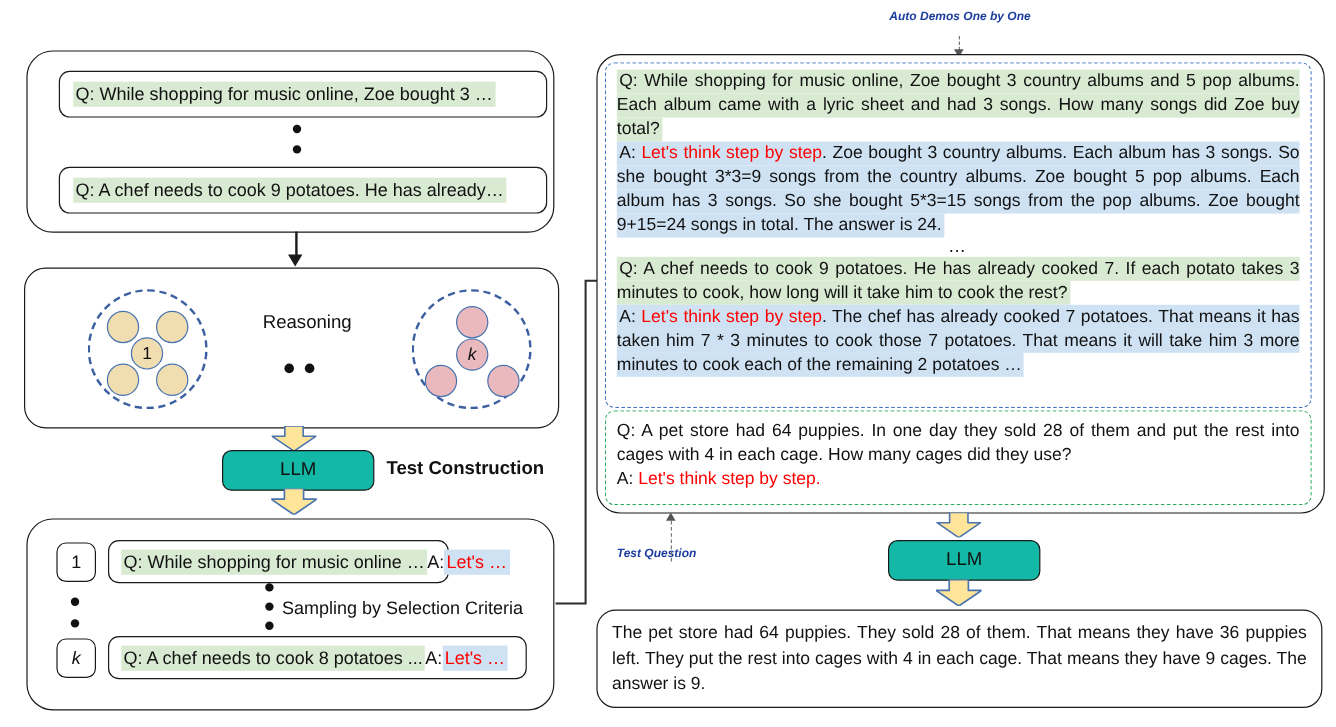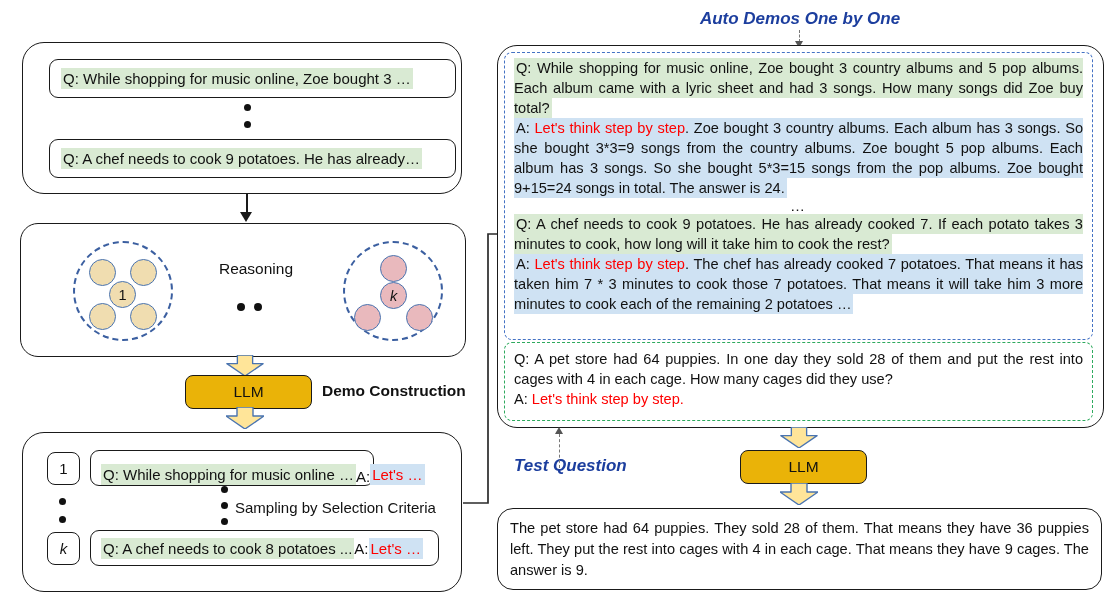--- a/index.html
+++ b/index.html
@@ -16,24 +16,24 @@
   .hl-b{background:#cfe2f3;padding:2px 2px;}
   .red{color:#fe0000;}
   .dot-v{position:absolute;width:7px;height:7px;border-radius:50%;background:#111;}
   
   .ccircle{position:absolute;width:96px;height:96px;border:2px dashed #3b5fa0;border-radius:50%;}
   .cdot{position:absolute;width:25px;height:25px;border-radius:50%;border:1.5px solid #4a74b0;
         display:flex;align-items:center;justify-content:center;font-size:14.5px;color:#111;}
   .dot-tan{background:#f0ddb0;}
   .dot-pink{background:#e9b9bd;}
   
-  .llm{position:absolute;width:125px;height:32px;background:#eab308;border:1.5px solid #1a1a1a;
+  .llm{position:absolute;width:125px;height:32px;background:#14b8a6;border:1.5px solid #1a1a1a;
        border-radius:8px;display:flex;align-items:center;justify-content:center;font-size:15.5px;}
   .stage{position:absolute;font-weight:bold;font-size:15.5px;white-space:nowrap;}
-  .navy{position:absolute;font-weight:bold;font-style:italic;font-size:17px;color:#1c3e9e;white-space:nowrap;}
+  .navy{position:absolute;font-weight:bold;font-style:italic;font-size:10px;color:#1c3e9e;white-space:nowrap;}
   
   .panel-blue{position:absolute;border:1.7px dashed #4472c4;border-radius:8px;box-sizing:border-box;
               padding:5px 9px;}
   .panel-green{position:absolute;border:1.8px dashed #2eaa5e;border-radius:8px;box-sizing:border-box;
                padding:6px 9px;}
   .para{font-size:14.6px;line-height:20px;text-align:justify;margin:0;}
   .sep{ text-align:center;font-size:15px;line-height:16px;letter-spacing:2px;}
   
   .vline{position:absolute;width:1.5px;background:#1a1a1a;}
   .tri-down{position:absolute;width:0;height:0;border-left:6.5px solid transparent;
@@ -94,31 +94,31 @@
     </div>
   </div>
 
   <svg class="abs" style="left:226px;top:355px;" width="38" height="21" viewBox="0 0 38 22">
     <polygon points="11,0 27,0 27,9 38,9 19,22 0,9 11,9" fill="#ffe599" stroke="#4a74b0" stroke-width="1.4" stroke-linejoin="round"></polygon>
   </svg>
 
   <div class="llm" style="left:185px;top:375px;">
     <span>LLM</span>
   </div>
-  <div class="stage" style="left:322px;top:382px;">Demo Construction</div>
+  <div class="stage" style="left:322px;top:382px;">Test Construction</div>
 
   <svg class="abs" style="left:226px;top:407px;" width="38" height="22" viewBox="0 0 38 22">
     <polygon points="11,0 27,0 27,9 38,9 19,22 0,9 11,9" fill="#ffe599" stroke="#4a74b0" stroke-width="1.4" stroke-linejoin="round"></polygon>
   </svg>
 
   <div class="rbox" style="left:22px;top:432px;width:438px;height:158px;">
     <div class="idxbox" style="left:24px;top:19px;">
       <span>1</span>
     </div>
-    <div class="rowq" style="left:67px;top:17px;width:284px;box-sizing:border-box;align-items:flex-end;">
+    <div class="rowq" style="left:67px;top:17px;width:284px;box-sizing:border-box;">
       <span class="hl-g">Q: While shopping for music online … </span>
         <span>A: </span>
         <span class="hl-b red">Let's …</span>
     </div>
     <div class="dot-v" style="left:36px;top:65px;"></div>
     <div class="dot-v" style="left:36px;top:83px;"></div>
     <div class="dot-v" style="left:198px;top:53px;"></div>
     <div class="dot-v" style="left:198px;top:69px;"></div>
     <div class="dot-v" style="left:198px;top:85px;"></div>
     <div class="smalltext" style="left:212px;top:66px;">Sampling by Selection Criteria</div>

